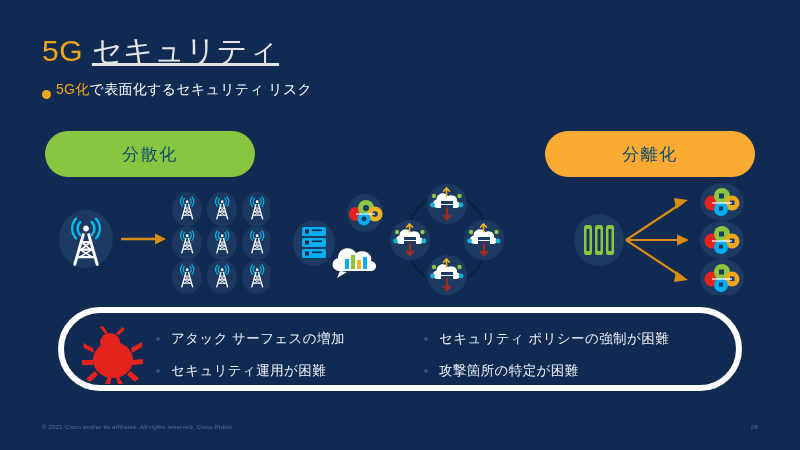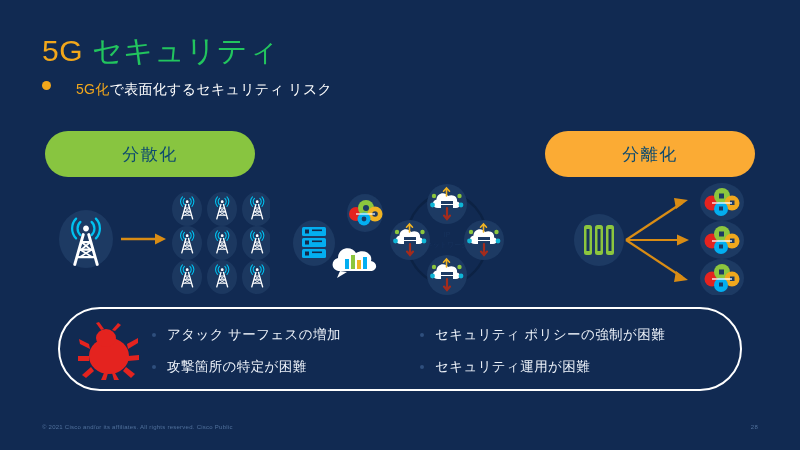--- a/index.html
+++ b/index.html
@@ -27,26 +27,26 @@
     top: 34px;
   }
   .title {
     font-size: 30px;
     line-height: 34px;
     font-weight: 400;
     letter-spacing: 0.5px;
     white-space: nowrap;
   }
   .title .t-5g { color: #f2a71b; }
-  .title .t-sec { color: #22c55e; }
+  .title .t-sec { color: #e5e5e5; text-decoration: underline; }
 
   .subtitle-row {
     display: flex;
-    align-items: flex-start;
-    gap: 25px;
+    align-items: flex-end;
+    gap: 5px;
     margin-top: 13px;
   }
   .sub-dot {
     width: 9px;
     height: 9px;
     border-radius: 50%;
     background: #f2a71b;
     flex: 0 0 auto;
   }
   .subtitle {
@@ -97,21 +97,21 @@
   .d-2 { left: 290px; width: 215px; }
   .d-3 { left: 570px; width: 190px; }
 
   
   .alert-box {
     position: absolute;
     left: 58px;
     top: 307px;
     width: 684px;
     height: 84px;
-    border: 2px solid #ffffff;
+    border: 6px solid #ffffff;
     border-radius: 42px;
     box-sizing: border-box;
   }
   .bug-wrap {
     position: absolute;
     left: 18px;
     top: 13px;
     width: 62px;
     height: 58px;
   }
@@ -440,25 +440,25 @@
       <div class="alert-item">
         <span class="alert-bullet"></span>
         <span>アタック サーフェスの増加</span>
       </div>
       <div class="alert-item">
         <span class="alert-bullet"></span>
         <span>セキュリティ ポリシーの強制が困難</span>
       </div>
       <div class="alert-item">
         <span class="alert-bullet"></span>
-        <span>攻撃箇所の特定が困難</span>
+        <span>セキュリティ運用が困難</span>
       </div>
       <div class="alert-item">
         <span class="alert-bullet"></span>
-        <span>セキュリティ運用が困難</span>
+        <span>攻撃箇所の特定が困難</span>
       </div>
     </div>
   </div>
 
   <div class="footer">© 2021  Cisco and/or its affiliates. All rights reserved.   Cisco Public</div>
   <div class="page-num">28</div>
 
 </div>
 
 </body></html>

